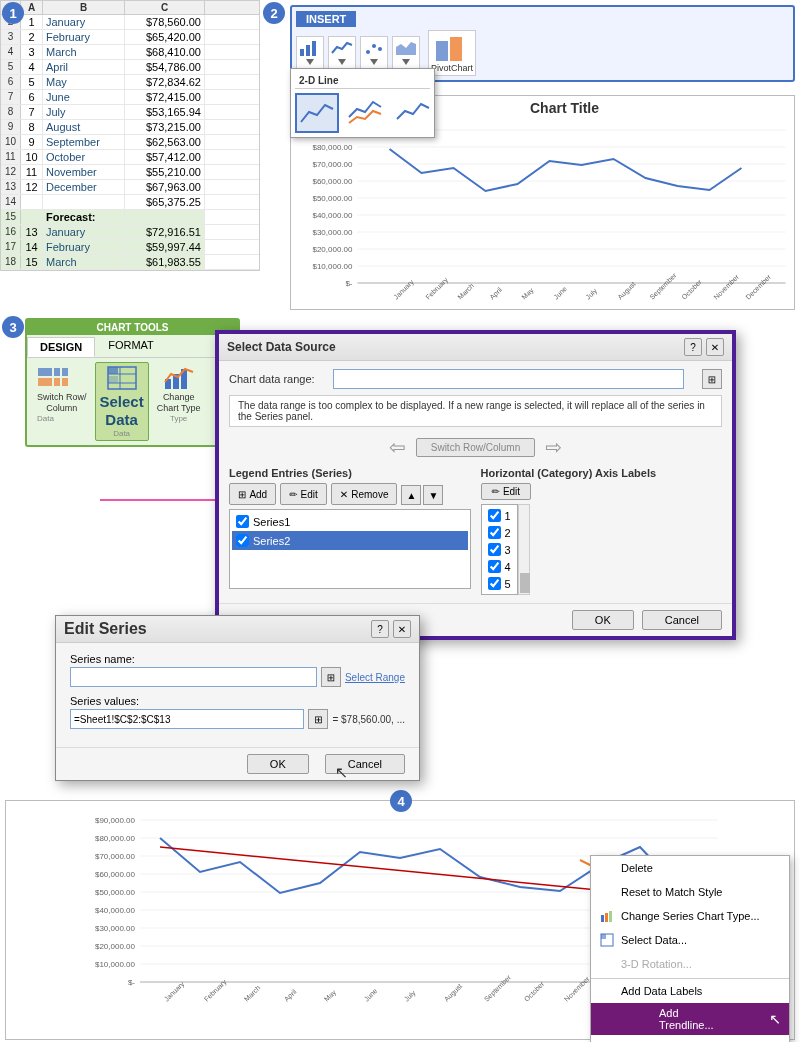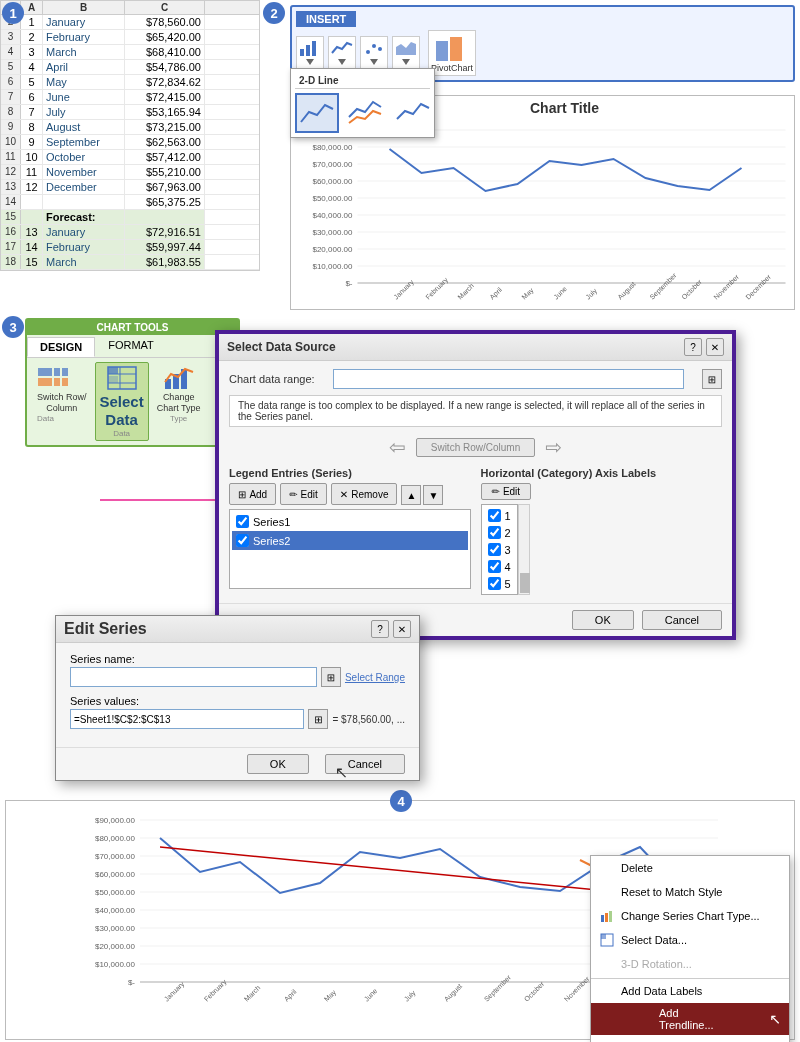--- a/index.html
+++ b/index.html
@@ -64,21 +64,21 @@
     .es-input-row { display: flex; align-items: center; gap: 4px; }
     .es-input { flex: 1; height: 20px; border: 1px solid #7fa7d0; padding: 1px 3px; font-size: 10px; background: #fff; }
     .es-input-btn { width: 20px; height: 20px; border: 1px solid #999; background: #e8e8e8; display: flex; align-items: center; justify-content: center; cursor: pointer; font-size: 10px; }
     .es-select-range { font-size: 10px; color: #4472c4; cursor: pointer; text-decoration: underline; }
     .es-footer { display: flex; justify-content: flex-end; gap: 8px; padding: 6px 14px; border-top: 1px solid #ddd; }
     .es-ok-btn { background: #e8e8e8; border: 1px solid #999; padding: 3px 22px; font-size: 11px; cursor: pointer; border-radius: 2px; }
 
     
     .context-menu { position: absolute; top: 855px; right: 10px; width: 200px; background: #fff; border: 1px solid #aaa; box-shadow: 3px 3px 8px rgba(0,0,0,0.25); z-index: 50; }
     .ctx-item { display: flex; align-items: center; gap: 6px; padding: 4px 8px; font-size: 11px; cursor: pointer; }
-    .ctx-item.highlighted { background: #7f1d1d; color: #fff; gap: 44px; }
+    .ctx-item.highlighted { background: #701a75; color: #fff; gap: 44px; }
     .ctx-item.disabled { color: #aaa; cursor: default; }
     .ctx-item.separator { border-top: 1px solid #ccc; margin-top: 2px; padding-top: 4px; }
     .ctx-icon { width: 16px; height: 16px; display: flex; align-items: center; justify-content: center; font-size: 13px; }
     .ctx-label { flex: 1; }
 
     
     .connector-svg { position: absolute; top: 0; left: 0; width: 800px; height: 1042px; pointer-events: none; z-index: 5; }
 
     .legend-arrows { display: flex; gap: 2px; margin-top: 2px; }
     .arrow-btn { border: 1px solid #999; background: #e8e8e8; width: 20px; height: 20px; display: flex; align-items: center; justify-content: center; cursor: pointer; font-size: 10px; }

